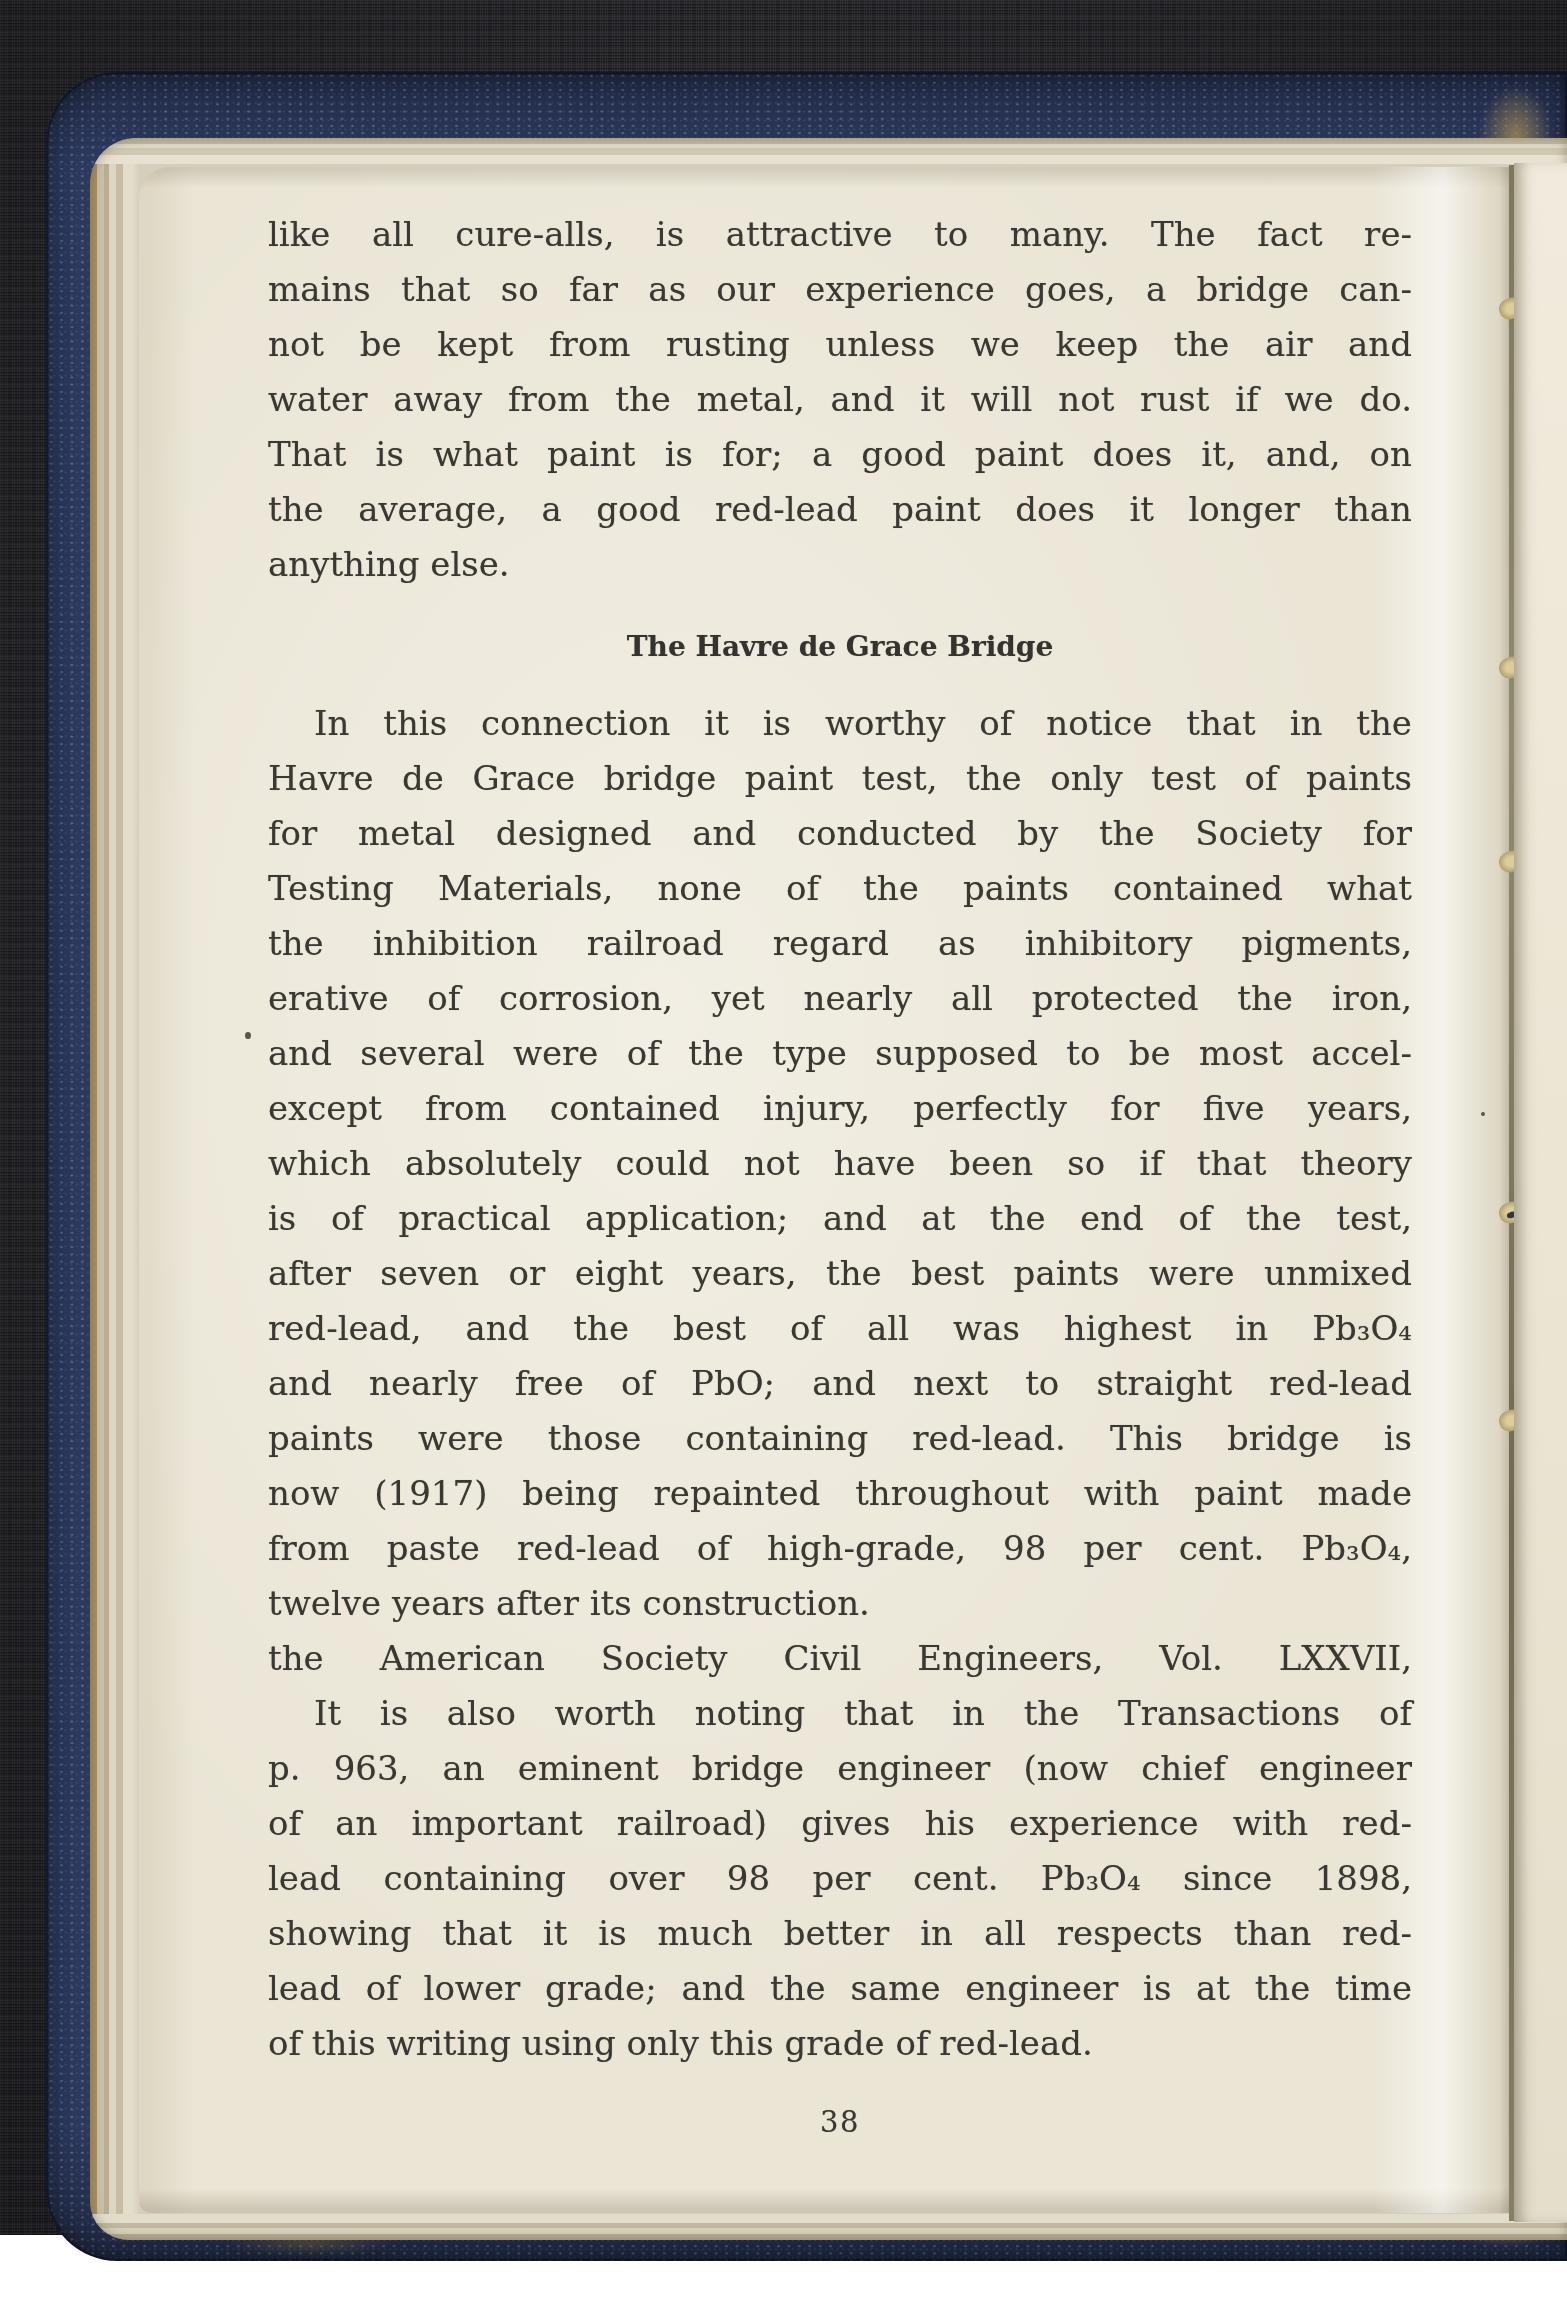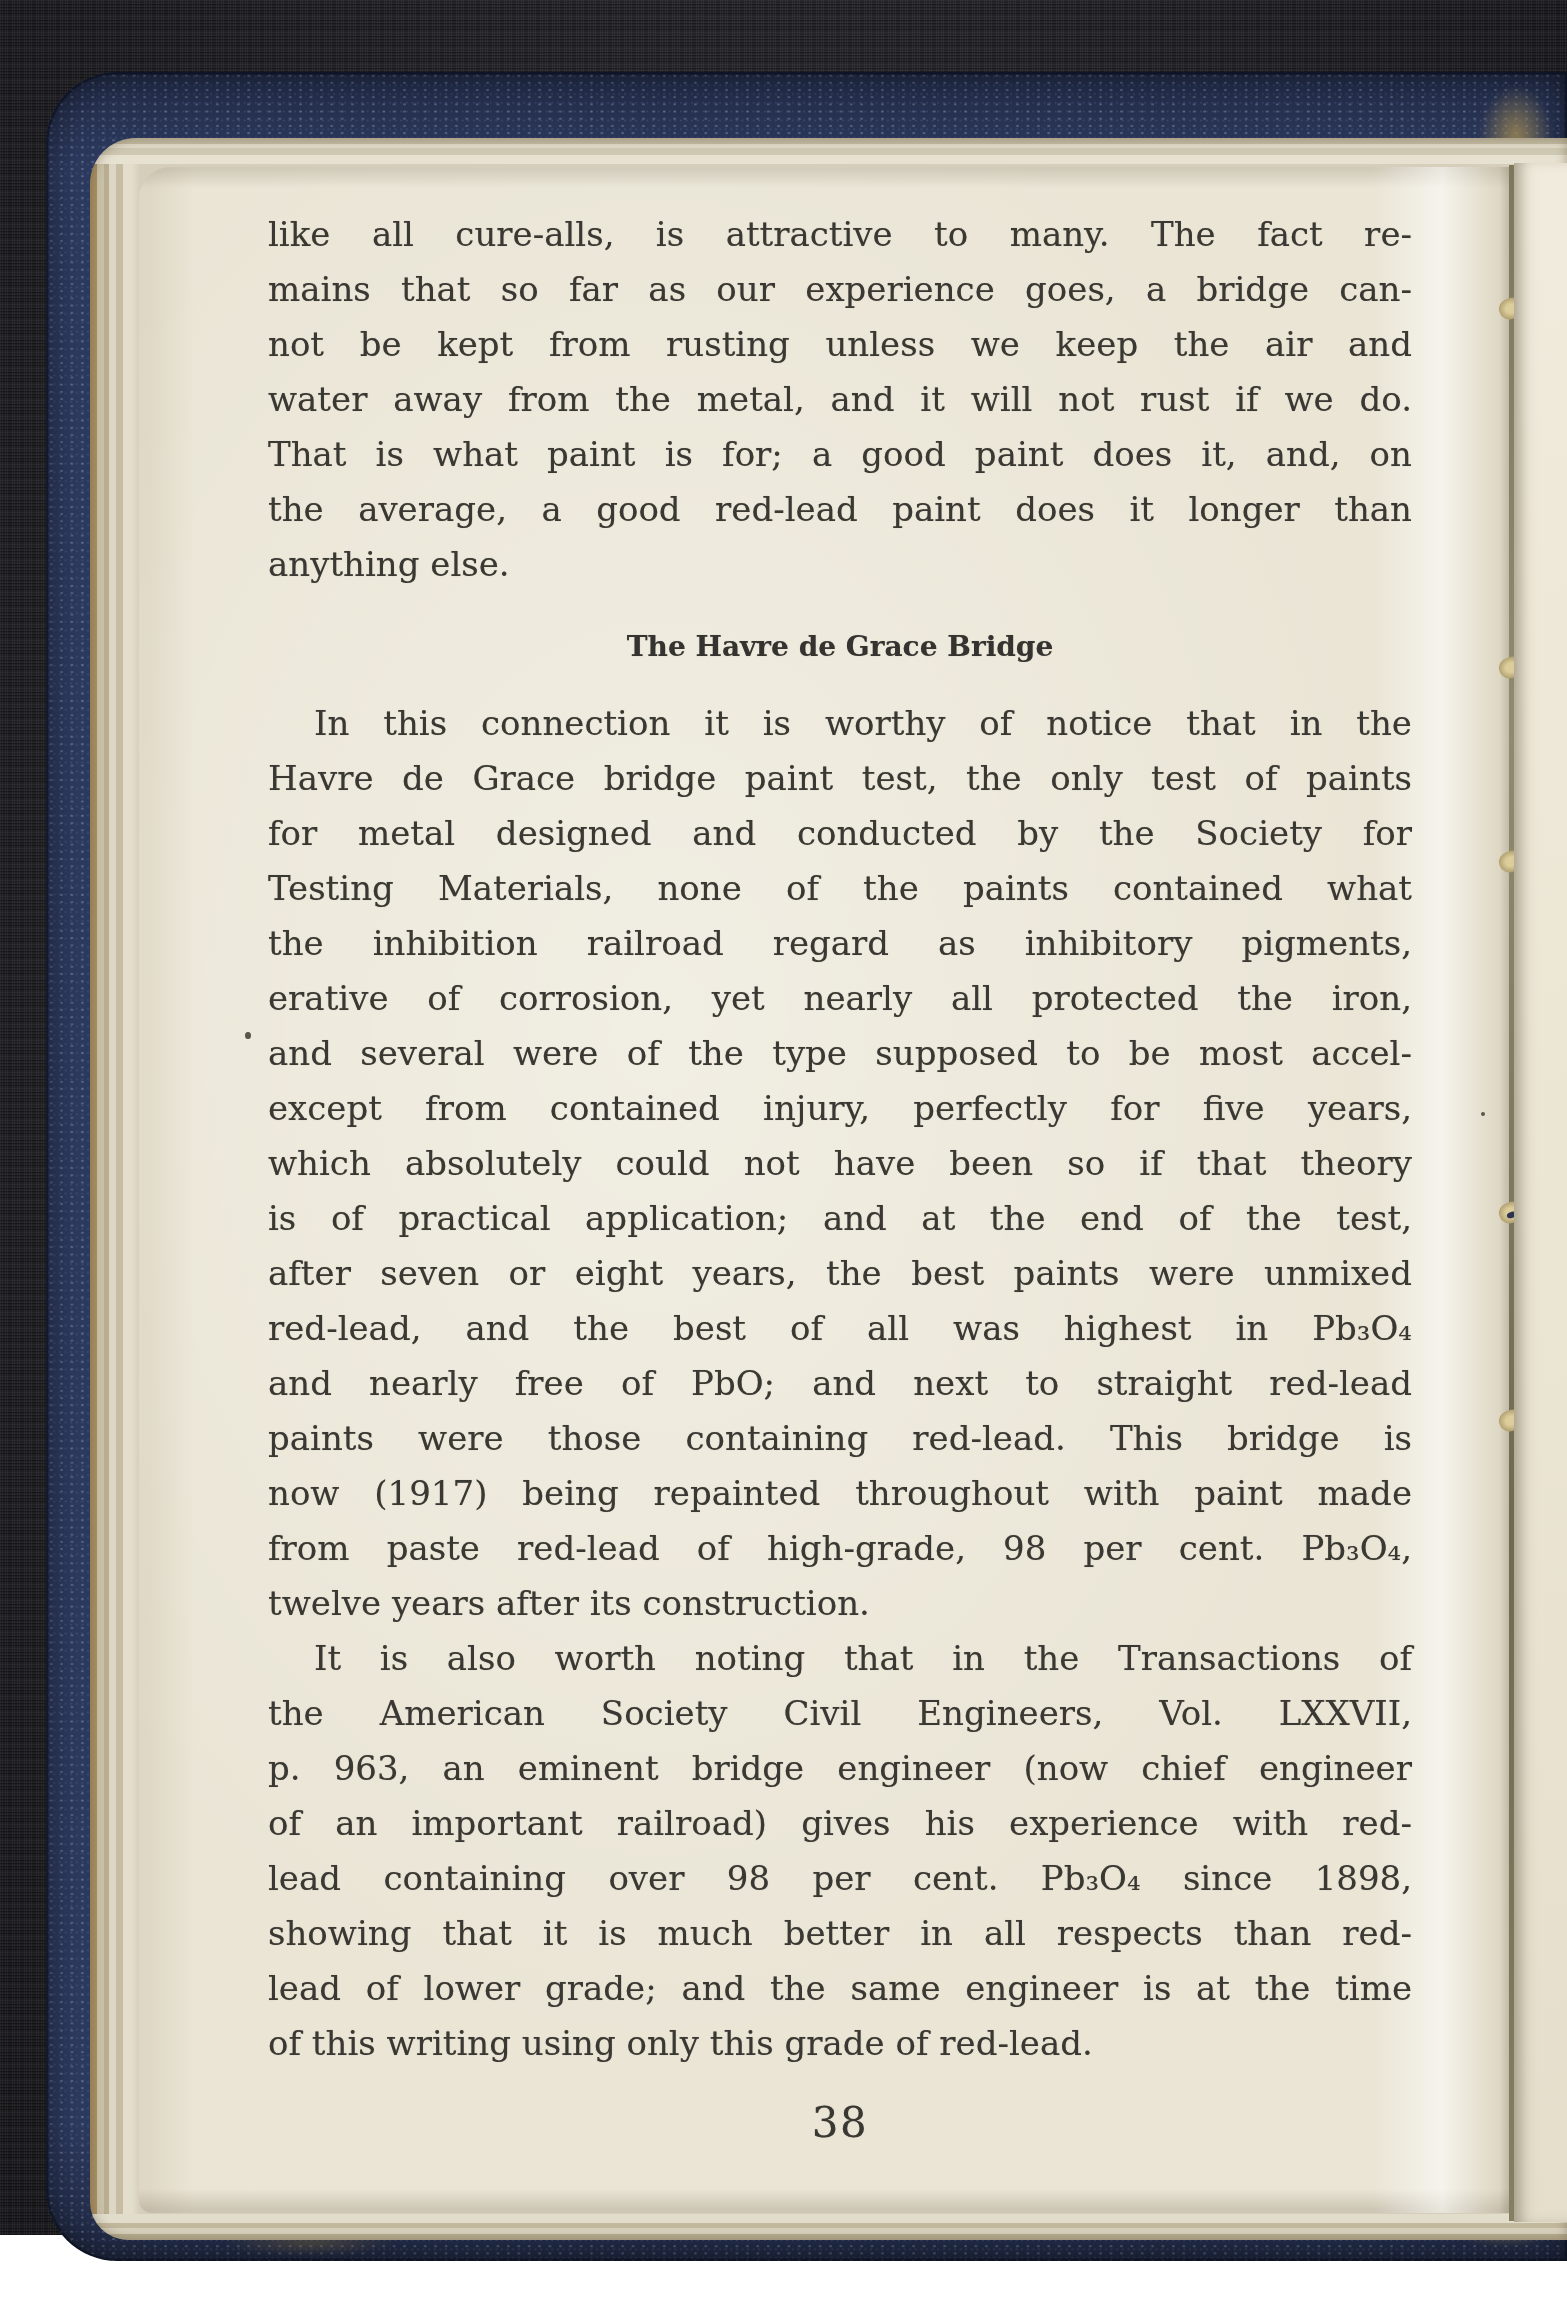--- a/index.html
+++ b/index.html
@@ -130,21 +130,21 @@
   .heading {
     text-align: center;
     font-weight: bold;
     font-size: 28px;
     line-height: 51px;
     margin: 29px 0 24px 0;
     color: #353330;
   }
   .pagenum {
     text-align: center;
-    font-size: 42px;
+    font-size: 29px;
     line-height: 55px;
     margin-top: 24px;
     letter-spacing: 1.6px;
   }
 </style>
 </head>
 <body>
 
 <div class="photo">
 
@@ -199,22 +199,22 @@
       <div class="ln">after seven or eight years, the best paints were unmixed</div>
       <div class="ln">red-lead, and the best of all was highest in Pb₃O₄</div>
       <div class="ln">and nearly free of PbO; and next to straight red-lead</div>
       <div class="ln">paints were those containing red-lead. This bridge is</div>
       <div class="ln">now (1917) being repainted throughout with paint made</div>
       <div class="ln">from paste red-lead of high-grade, 98 per cent. Pb₃O₄,</div>
       <div class="ln end">twelve years after its construction.</div>
     </div>
 
     <div>
+      <div class="ln">the American Society Civil Engineers, Vol. LXXVII,</div>
       <div class="ln ind">It is also worth noting that in the Transactions of</div>
-      <div class="ln">the American Society Civil Engineers, Vol. LXXVII,</div>
       <div class="ln">p. 963, an eminent bridge engineer (now chief engineer</div>
       <div class="ln">of an important railroad) gives his experience with red-</div>
       <div class="ln">lead containing over 98 per cent. Pb₃O₄ since 1898,</div>
       <div class="ln">showing that it is much better in all respects than red-</div>
       <div class="ln">lead of lower grade; and the same engineer is at the time</div>
       <div class="ln end">of this writing using only this grade of red-lead.</div>
     </div>
 
     <div class="pagenum">38</div>
 

